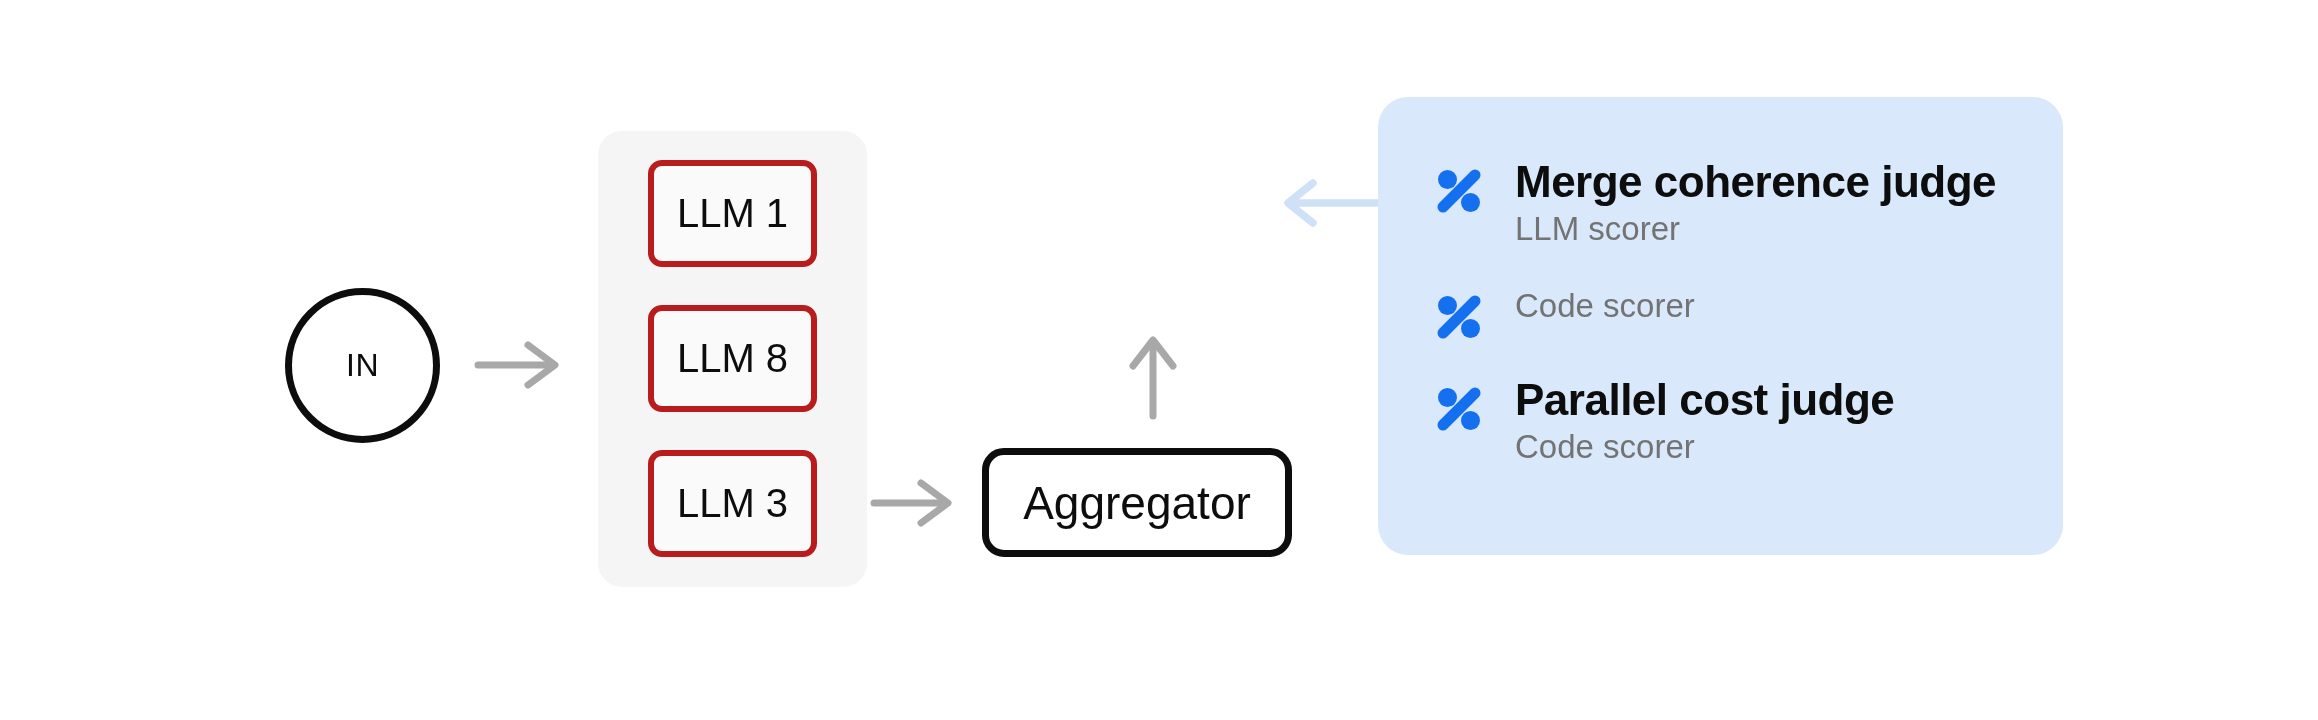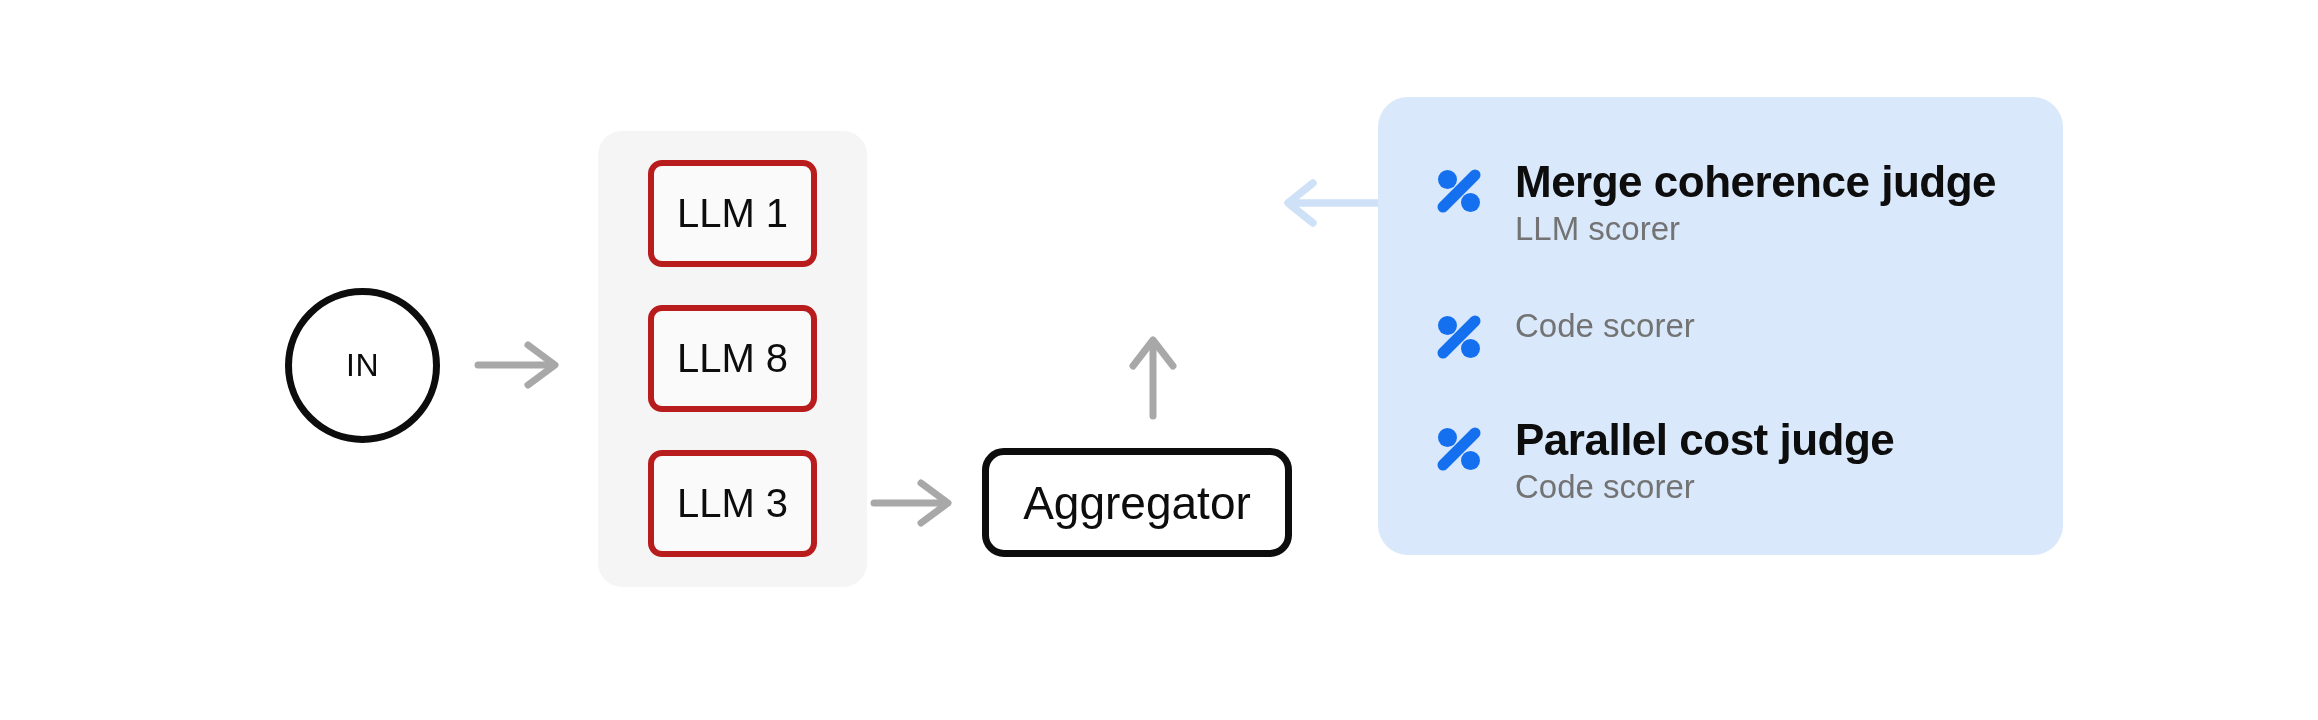--- a/index.html
+++ b/index.html
@@ -87,21 +87,21 @@
   .scorers-panel {
     position: absolute;
     left: 1378px; top: 97px;
     width: 685px; height: 458px;
     background: #d9e8fb;
     border-radius: 30px;
     box-sizing: border-box;
     padding: 60px 40px 0 58px;
     display: flex;
     flex-direction: column;
-    gap: 56px;
+    gap: 36px;
   }
   .scorer-item {
     display: flex;
     flex-direction: row;
     align-items: flex-start;
     gap: 33px;
   }
   .scorer-icon-wrap {
     flex: 0 0 auto;
     width: 46px; height: 44px;

